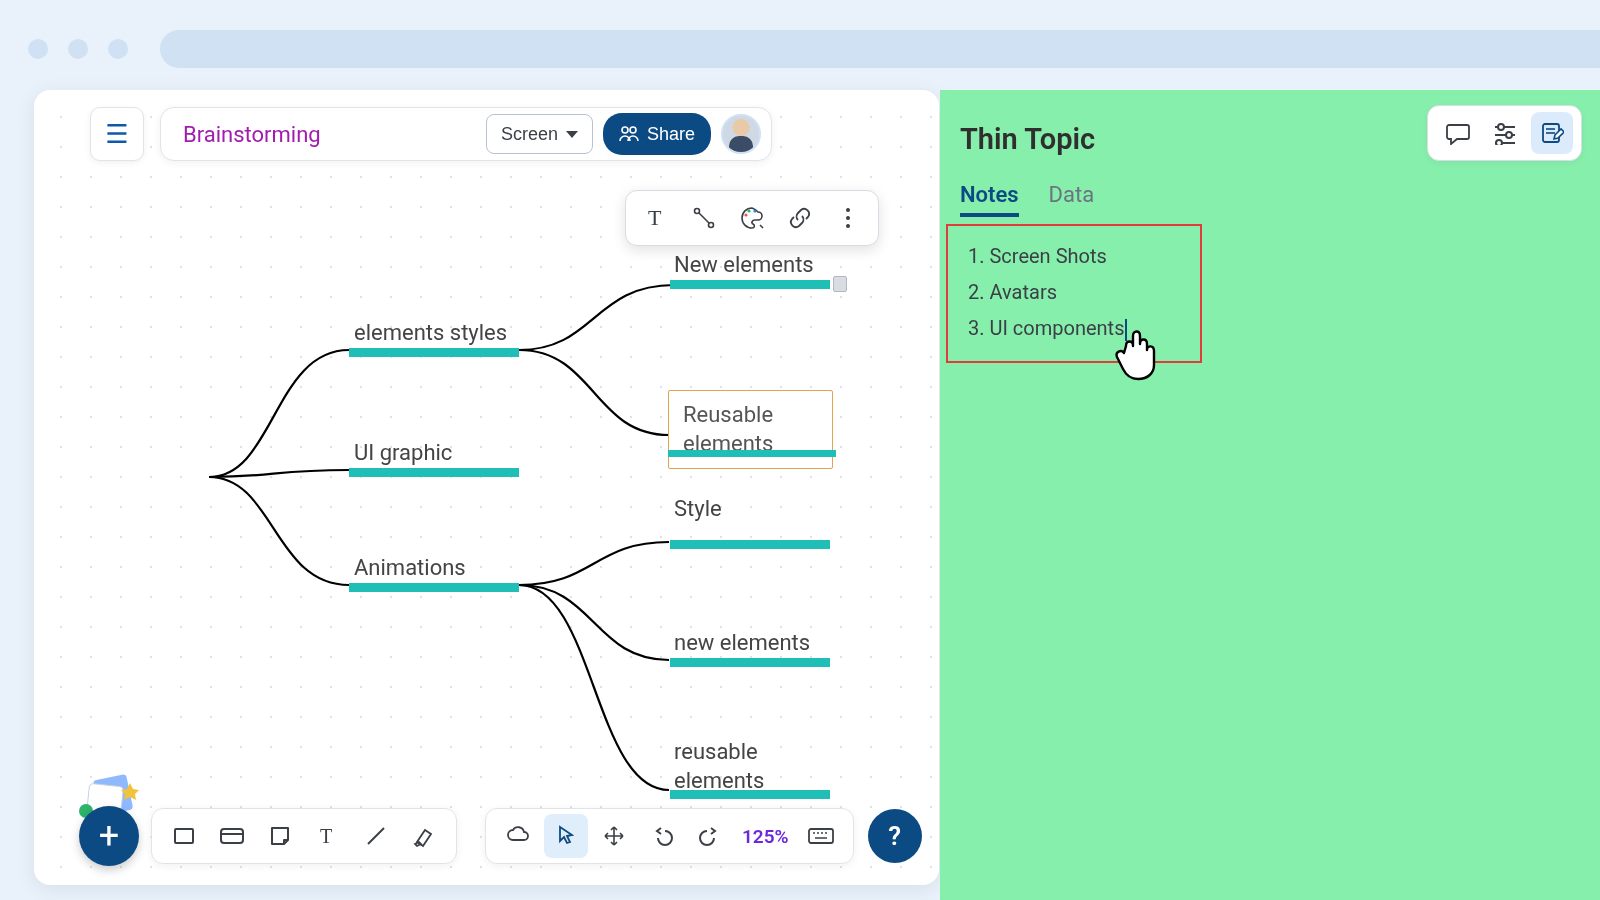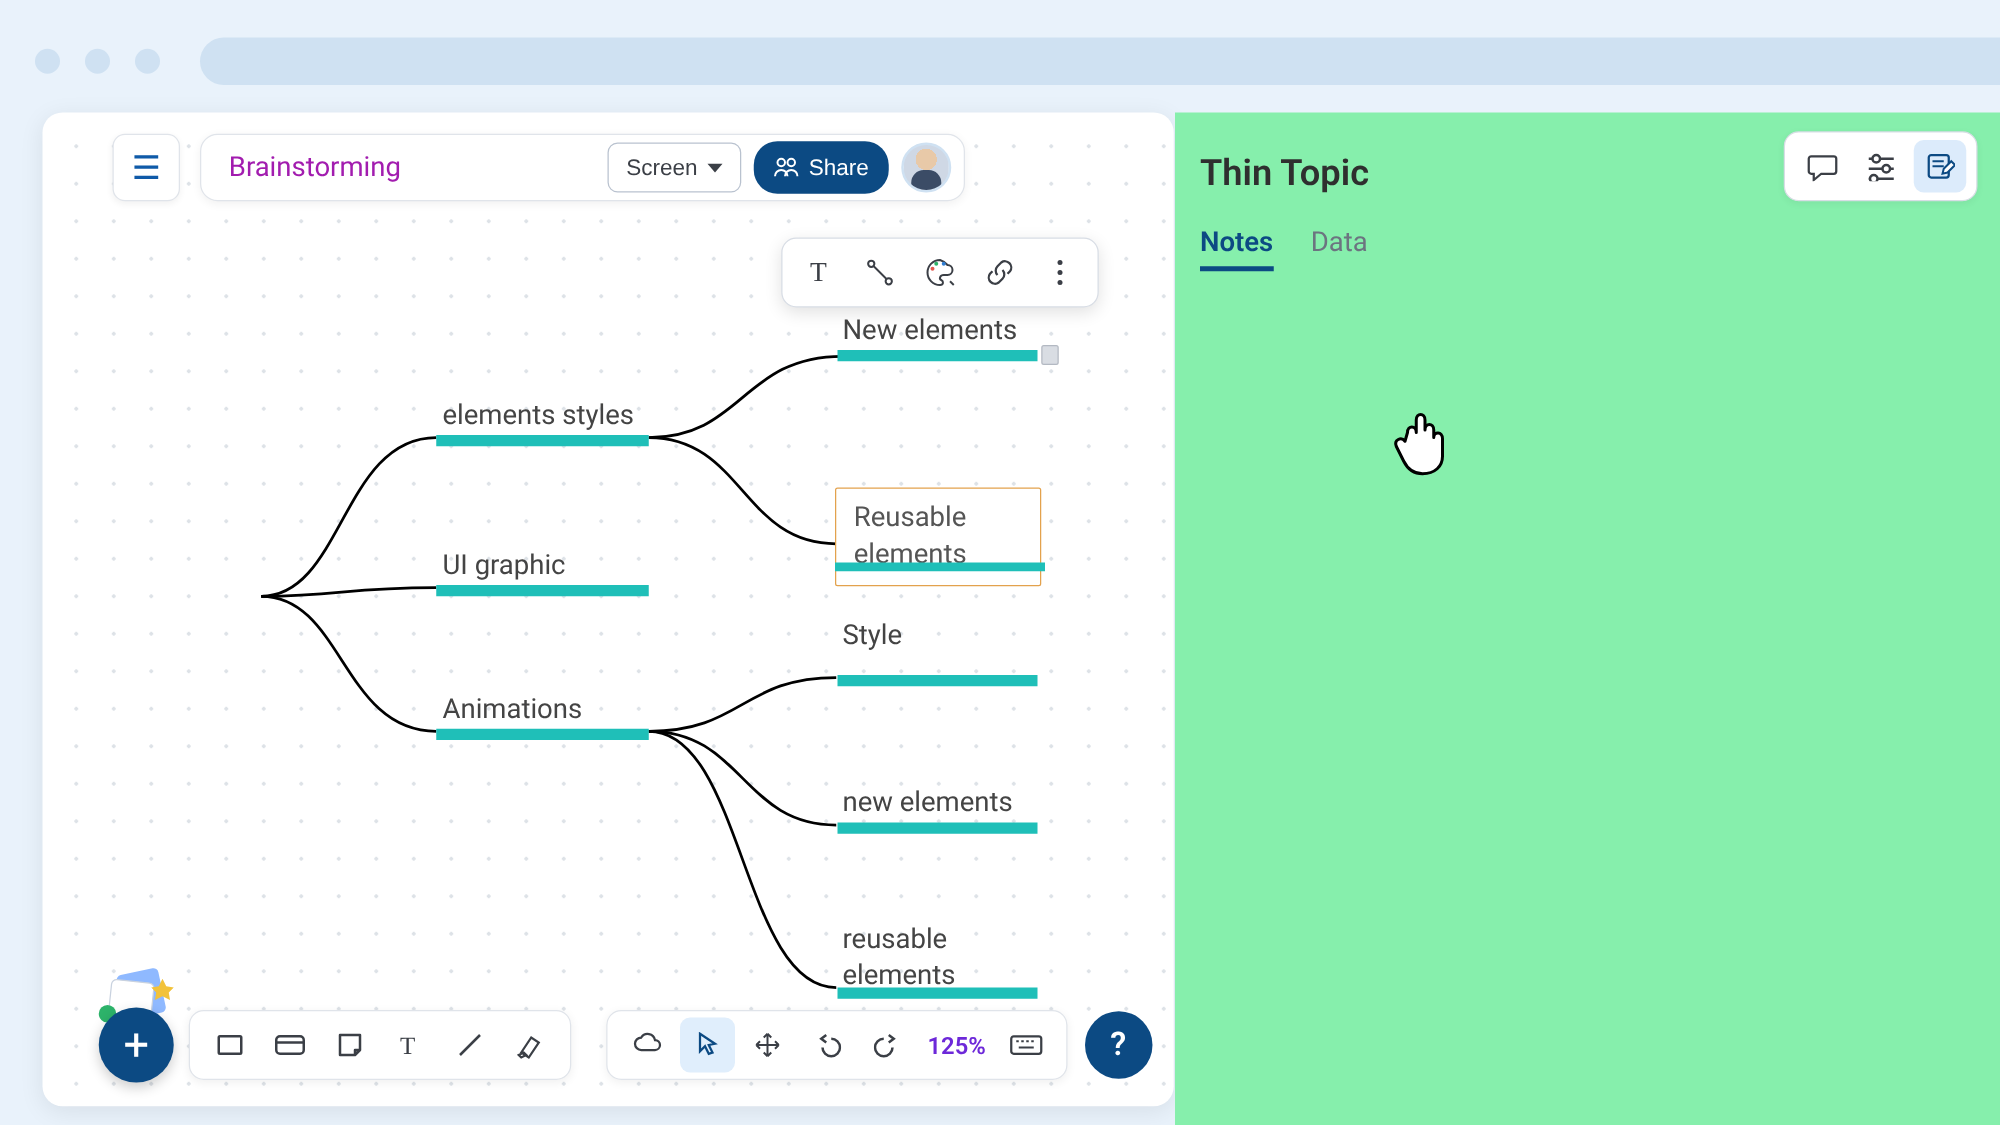--- a/index.html
+++ b/index.html
@@ -510,20 +510,27 @@
       </svg>
   </div>
 </div>
 
 <div class="side-panel">
   <div class="side-title">Thin Topic</div>
   <div class="side-tabs">
     <div class="tab active">Notes</div>
     <div class="tab">Data</div>
   </div>
+  <div class="notes-box">
+    <div class="line">1. Screen Shots</div>
+    <div class="line">2. Avatars</div>
+    <div class="line">
+      <span>3. UI components</span><span class="cursor-caret"></span>
+    </div>
+  </div>
   <svg class="hand-cursor" width="54" height="62">
     <path d="M14 26 c0 -6 7 -6 7 0 l0 -10 c0 -6 7 -6 7 0 l0 8 c0 -6 7 -6 7 0 l0 6 c0 -5 7 -5 7 1 l0 14 c0 8 -6 14 -16 14 c-8 0 -12 -4 -15 -10 l-6 -12 c-2 -5 4 -8 7 -4 z" fill="#fff" stroke="#000" stroke-width="2.4" stroke-linejoin="round"></path>
   </svg>
 
   <div class="tr-toolbar">
     <div class="tr-ic">
       <svg width="26" height="24">
           <path d="M4 4 h18 a2 2 0 0 1 2 2 v10 a2 2 0 0 1 -2 2 h-10 l-6 5 v-5 h-2 a2 2 0 0 1 -2 -2 v-10 a2 2 0 0 1 2 -2 z" fill="none" stroke="#3b3f46" stroke-width="1.8"></path>
         </svg>
     </div>

